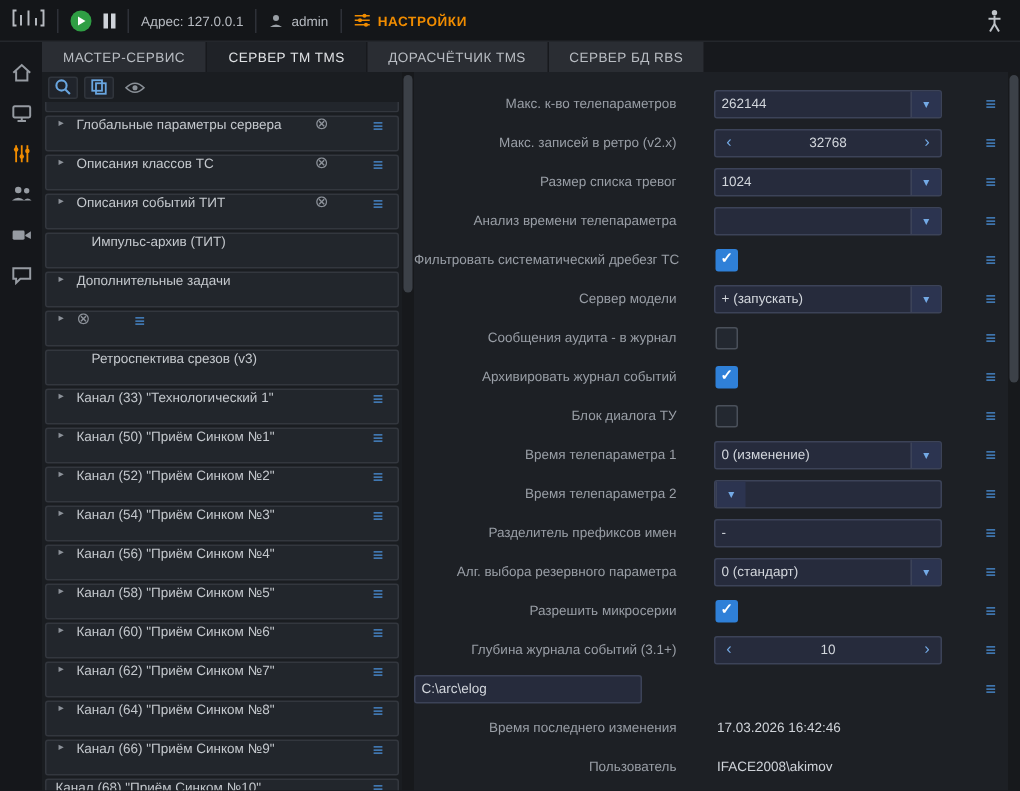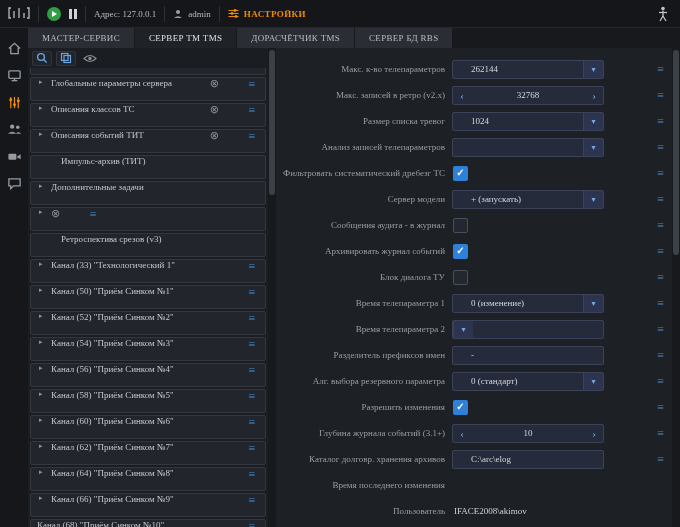--- a/index.html
+++ b/index.html
@@ -1,18 +1,18 @@
 <!DOCTYPE html>
 <html><head>
 <meta charset="utf-8">
 <style>
   *{box-sizing:border-box;margin:0;padding:0}
   body{margin:0;background:#101114}
   .app{position:relative;width:680px;height:527px;background:#1d2025;overflow:hidden;
-       font-family:Liberation Serif, serif;color:#c6c9ce}
+       font-family:Liberation Sans, sans-serif;color:#c6c9ce}
 
   
   .topbar{position:absolute;left:0;top:0;width:100%;height:28px;background:#141619;
           display:flex;align-items:center;gap:8px;padding:0 8px;border-bottom:1px solid #24272c;z-index:5}
   .vsep{width:1px;height:16px;background:#2e3138;flex:none}
   .tb-text{font-size:9px;color:#b7bbc1;white-space:nowrap}
   .tb-user{display:flex;align-items:center;gap:5px}
   .settings{display:flex;align-items:center;gap:5px;color:#f08c00;font-size:9px;font-weight:bold;letter-spacing:.4px}
   .play{width:14px;height:14px;border-radius:50%;background:#2f9e44;display:flex;align-items:center;justify-content:center;flex:none}
   .play .tri{width:0;height:0;border-left:5px solid #fff;border-top:3px solid transparent;border-bottom:3px solid transparent;margin-left:1px}
@@ -49,25 +49,25 @@
   .sb{position:absolute;top:48px;bottom:0;width:8px;background:#17191c;z-index:3}
   .sb-left{left:268px}
   .sb-right{right:0}
   .sb .thumb{position:absolute;left:1px;width:6px;background:#3c4148;border-radius:3px}
   .sb-left .thumb{top:2px;height:145px}
   .sb-right .thumb{top:2px;height:205px}
 
   
   .form{position:absolute;left:276px;top:48px;right:8px;bottom:0;background:#1d2025;overflow:hidden;padding-top:8px}
   .frow{height:26px;display:flex;align-items:center}
-  .flabel{width:176px;flex:none;text-align:right;padding-right:7px;font-size:9px;color:#999ea6;white-space:nowrap;overflow:hidden}
+  .flabel{width:200px;flex:none;text-align:right;padding-right:25px;font-size:9px;color:#999ea6;white-space:nowrap;overflow:hidden}
   .fctl{width:152px;flex:none;display:flex;align-items:center}
   .field{width:152px;height:19px;background:#262b3c;border:1px solid #3c4358;border-radius:2px;
          display:flex;align-items:stretch;font-size:9px;color:#d2d6dc}
-  .field .val{flex:1;display:flex;align-items:center;padding:0 18px;white-space:nowrap;overflow:hidden}
+  .field .val{flex:1;display:flex;align-items:center;padding:0 4px;white-space:nowrap;overflow:hidden}
   .select .dd{width:20px;border-left:1px solid #3c4358;background:#2c3450;color:#74aae6;
               display:flex;align-items:center;justify-content:center;font-size:8px}
   .stepper .st{width:18px;display:flex;align-items:center;justify-content:center;color:#74aae6;font-size:11px}
   .stepper .val{justify-content:center}
   .cb{width:15px;height:15px;border-radius:2px;display:flex;align-items:center;justify-content:center;margin-left:1px}
   .cb.on{background:#2f80d8}
   .cb.on .chk{color:#fff;font-size:10px;font-weight:bold;line-height:1}
   .cb.off{background:#232830;border:1px solid #4a505a}
   .staticval{font-size:9px;color:#cfd3d9;padding-left:2px;white-space:nowrap}
   .fmenu{margin-left:auto;margin-right:8px;color:#4a90d9;font-size:12px;line-height:1}
@@ -338,21 +338,21 @@
       <div class="fctl">
         <div class="field select">
           <span class="val">1024</span>
           <span class="dd">▾</span>
         </div>
       </div>
       <span class="fmenu">≡</span>
     </div>
 
     <div class="frow">
-      <div class="flabel">Анализ записей телепараметров</div>
+      <div class="flabel">Анализ времени телепараметра</div>
       <div class="fctl">
         <div class="field select">
           <span class="val"></span>
           <span class="dd">▾</span>
         </div>
       </div>
       <span class="fmenu">≡</span>
     </div>
 
     <div class="frow">
@@ -438,21 +438,21 @@
       <div class="fctl">
         <div class="field select">
           <span class="val">0 (стандарт)</span>
           <span class="dd">▾</span>
         </div>
       </div>
       <span class="fmenu">≡</span>
     </div>
 
     <div class="frow">
-      <div class="flabel">Разрешить изменения</div>
+      <div class="flabel">Разрешить микросерии</div>
       <div class="fctl">
         <span class="cb on">
             <span class="chk">✓</span>
           </span>
       </div>
       <span class="fmenu">≡</span>
     </div>
 
     <div class="frow">
       <div class="flabel">Глубина журнала событий (3.1+)</div>
@@ -460,31 +460,33 @@
         <div class="field stepper">
           <span class="st">‹</span>
           <span class="val">10</span>
           <span class="st">›</span>
         </div>
       </div>
       <span class="fmenu">≡</span>
     </div>
 
     <div class="frow">
-      <div class="flabel">Каталог долговр. хранения архивов</div>
       <div class="fctl">
         <div class="field text">
           <span class="val">C:\arc\elog</span>
         </div>
       </div>
       <span class="fmenu">≡</span>
     </div>
 
     <div class="frow">
       <div class="flabel">Время последнего изменения</div>
+      <div class="fctl">
+        <span class="staticval">17.03.2026 16:42:46</span>
+      </div>
     </div>
 
     <div class="frow">
       <div class="flabel">Пользователь</div>
       <div class="fctl">
         <span class="staticval">IFACE2008\akimov</span>
       </div>
     </div>
 
   </div>

